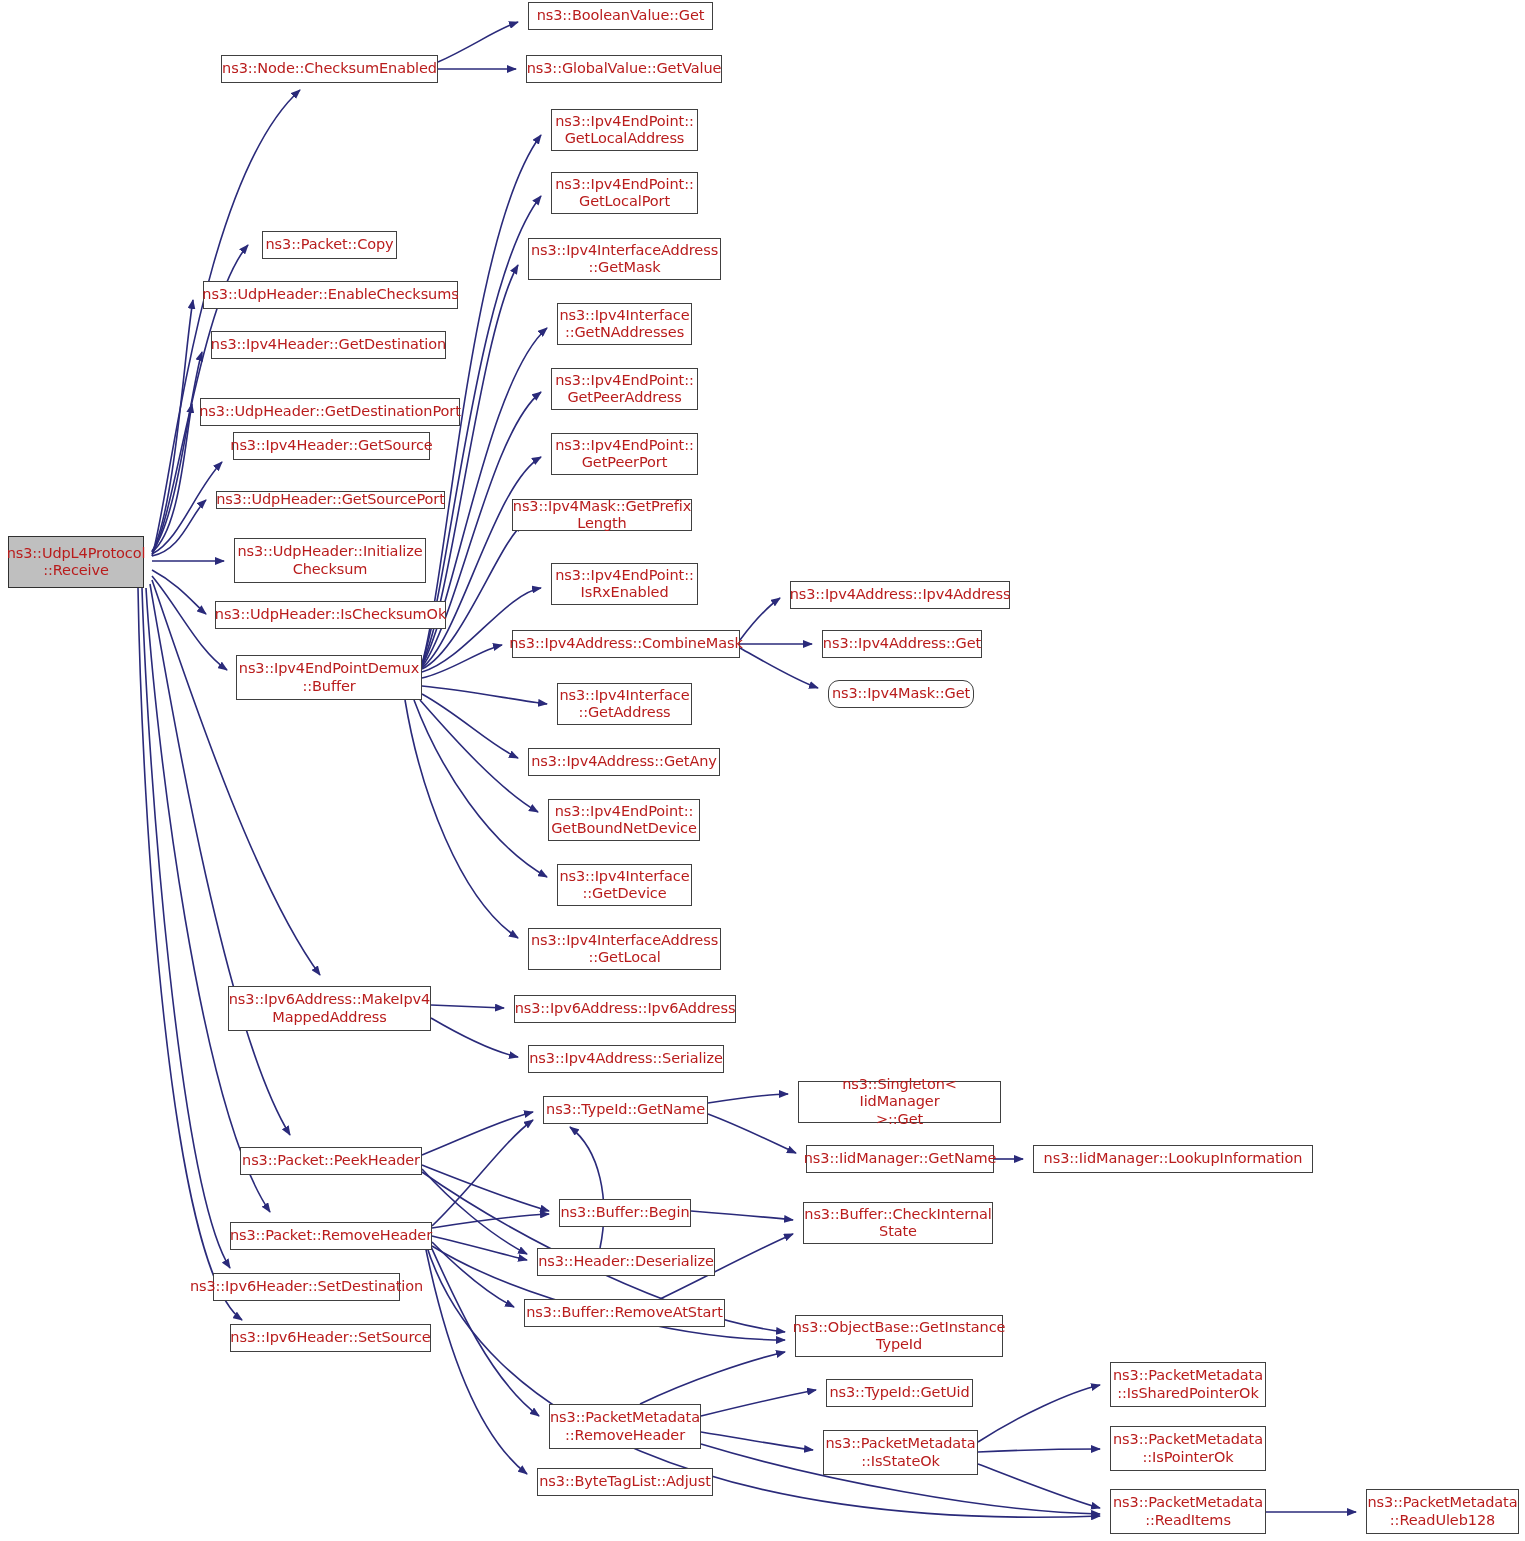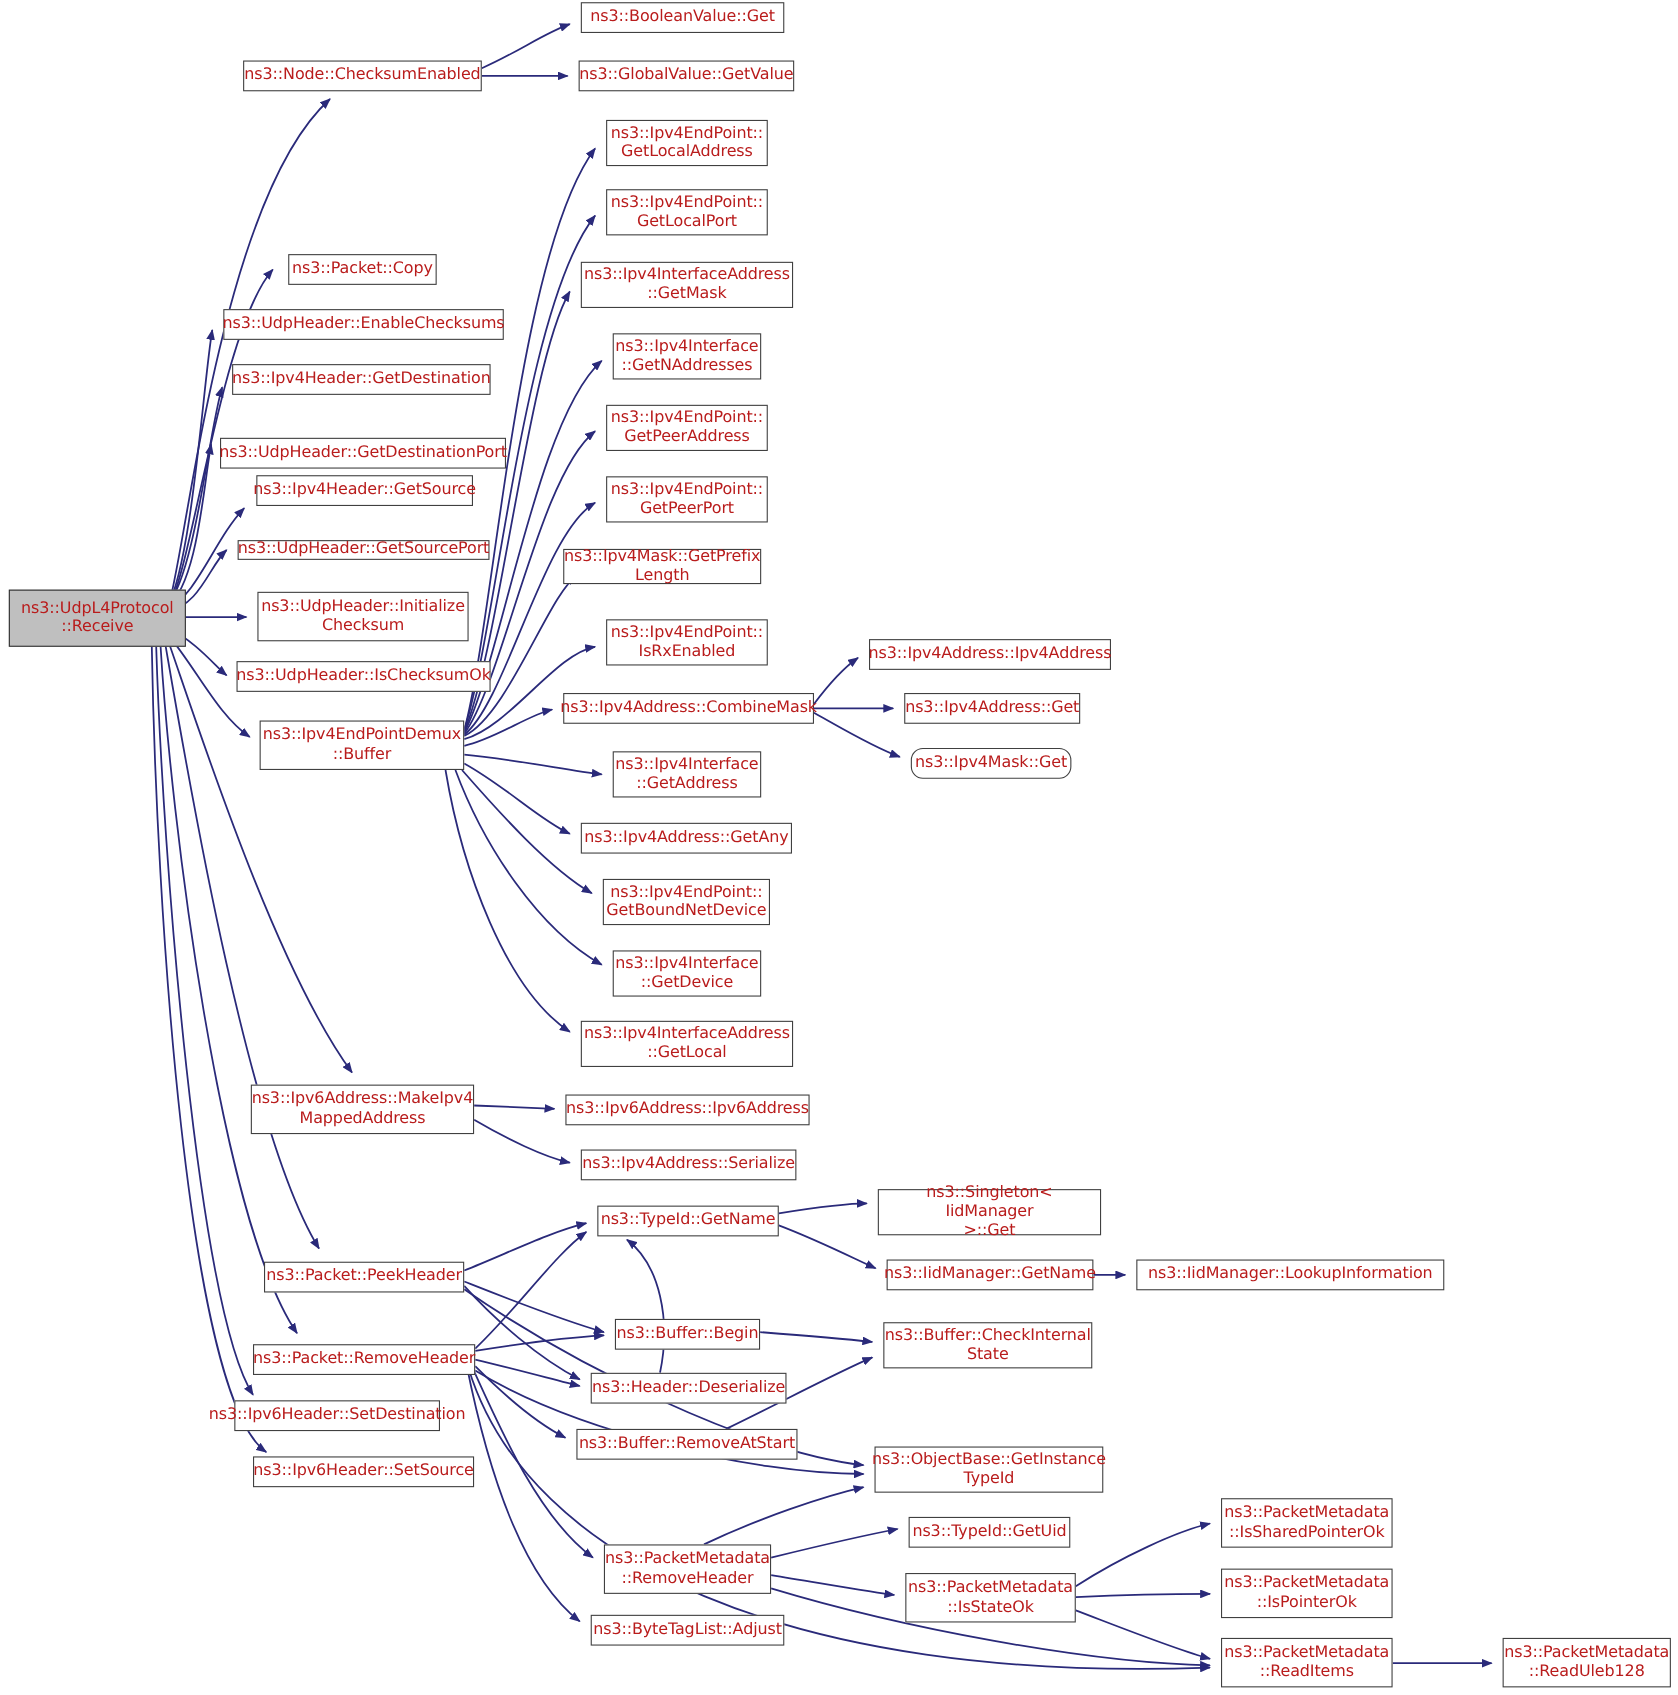--- a/index.html
+++ b/index.html
@@ -81,21 +81,21 @@
         <path d="M701,1416 C750,1404 800,1393 816,1390" marker-end="url(#ah)"></path>
         <path d="M701,1432 C750,1440 795,1448 813,1450" marker-end="url(#ah)"></path>
         <path d="M701,1444 C820,1480 990,1512 1100,1514" marker-end="url(#ah)"></path>
         <path d="M978,1442 C1020,1415 1070,1392 1100,1385" marker-end="url(#ah)"></path>
         <path d="M978,1452 C1020,1450 1070,1449 1100,1449" marker-end="url(#ah)"></path>
         <path d="M978,1464 C1020,1480 1070,1500 1100,1508" marker-end="url(#ah)"></path>
         <path d="M1266,1512 L1356,1512" marker-end="url(#ah)"></path>
       </g>
   </svg>
   <div id="node-layer">
-      <div class="node root" style="left: 8px; top: 536px; width: 161px; height: 52px;">ns3::UdpL4Protocol
+      <div class="node root" style="left: 8px; top: 536px; width: 136px; height: 52px;">ns3::UdpL4Protocol
 ::Receive</div>
       <div class="node" style="left: 221px; top: 55px; width: 217px; height: 28px;">ns3::Node::ChecksumEnabled</div>
       <div class="node" style="left: 528px; top: 2px; width: 185px; height: 28px;">ns3::BooleanValue::Get</div>
       <div class="node" style="left: 526px; top: 55px; width: 196px; height: 28px;">ns3::GlobalValue::GetValue</div>
       <div class="node" style="left: 551px; top: 109px; width: 147px; height: 42px;">ns3::Ipv4EndPoint::
 GetLocalAddress</div>
       <div class="node" style="left: 551px; top: 172px; width: 147px; height: 42px;">ns3::Ipv4EndPoint::
 GetLocalPort</div>
       <div class="node" style="left: 528px; top: 238px; width: 193px; height: 42px;">ns3::Ipv4InterfaceAddress
 ::GetMask</div>

